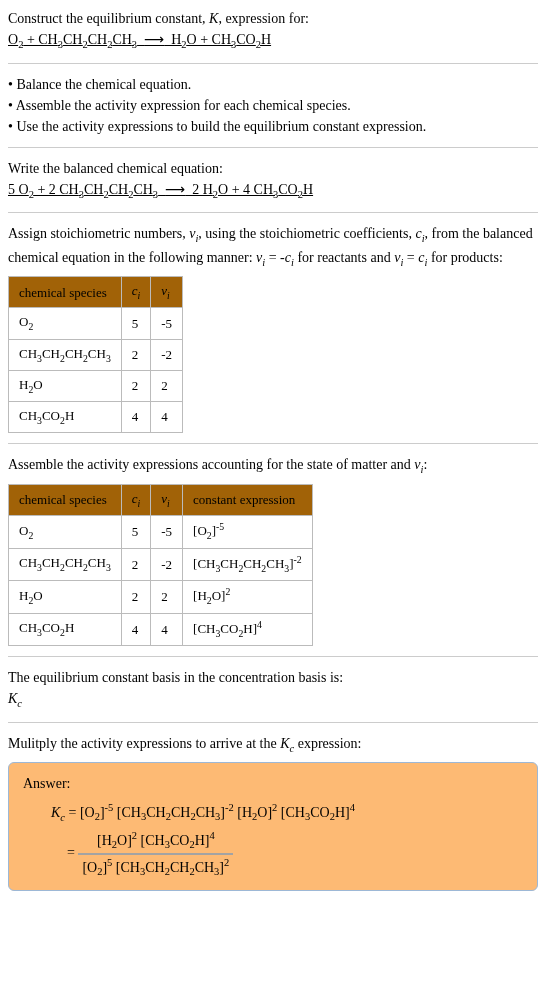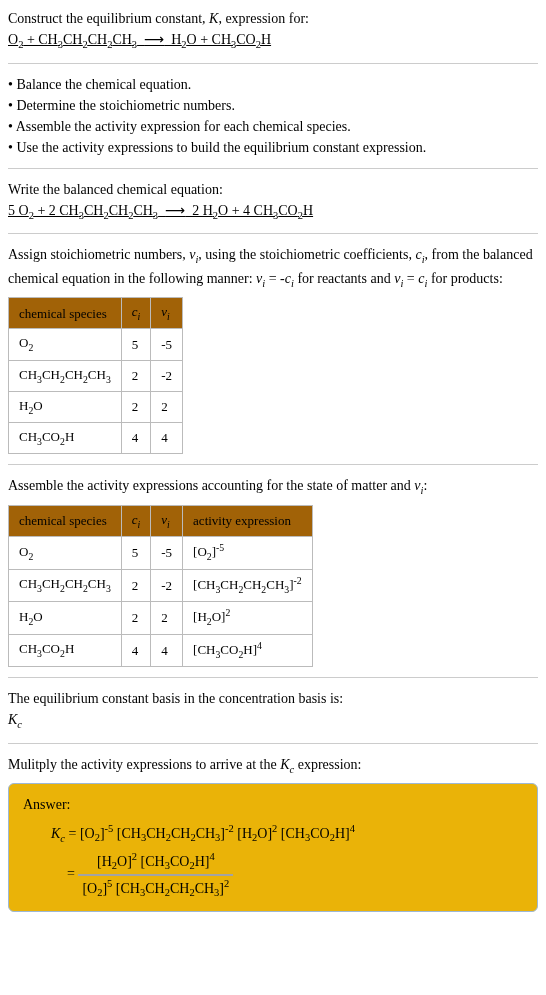--- a/index.html
+++ b/index.html
@@ -26,21 +26,21 @@
       padding: 4px 10px;
       text-align: left;
       font-weight: normal;
       font-size: 13px;
     }
     table.data th { background: #a16207; }
     .center { text-align: center; }
     .right { text-align: right; }
     .answer-box {
       border: 1px solid #9db8d6;
-      background: #eab308;
+      background: #fdba74;
       border-radius: 6px;
       padding: 10px 14px;
       margin-top: 6px;
     }
     .frac {
       display: inline-block;
       vertical-align: middle;
       text-align: center;
     }
     .frac .num { display: block; border-bottom: 2px solid #a3a3a3; padding: 0 4px; }
@@ -58,21 +58,20 @@
   </div>
   <div class="eq">
     O<sub>2</sub> + CH<sub>3</sub>CH<sub>2</sub>CH<sub>2</sub>CH<sub>3</sub> &nbsp;<span class="arrow">⟶</span>&nbsp; H<sub>2</sub>O + CH<sub>3</sub>CO<sub>2</sub>H
   </div>
 </div>
 
 <hr>
 
 <div class="section">
   <div>• Balance the chemical equation.</div>
-  <div>• Determine the stoichiometric numbers.</div>
   <div>• Assemble the activity expression for each chemical species.</div>
   <div>• Use the activity expressions to build the equilibrium constant expression.</div>
 </div>
 
 <hr>
 
 <div class="section">
   <div>Write the balanced chemical equation:</div>
   <div class="eq">
     5 O<sub>2</sub> + 2 CH<sub>3</sub>CH<sub>2</sub>CH<sub>2</sub>CH<sub>3</sub> &nbsp;<span class="arrow">⟶</span>&nbsp; 2 H<sub>2</sub>O + 4 CH<sub>3</sub>CO<sub>2</sub>H
@@ -121,21 +120,21 @@
 <div class="section">
   <div>
     Assemble the activity expressions accounting for the state of matter and <span class="italic">ν<sub>i</sub></span>:
   </div>
   <table class="data">
     <tbody>
         <tr>
       <th>chemical species</th>
       <th><span class="italic">c<sub>i</sub></span></th>
       <th><span class="italic">ν<sub>i</sub></span></th>
-      <th>activity expression</th>
+      <th>constant expression</th>
     </tr>
     <tr>
       <td>O<sub>2</sub></td>
       <td class="center">5</td>
       <td class="right">-5</td>
       <td>[O<sub>2</sub>]<sup>-5</sup></td>
     </tr>
     <tr>
       <td>CH<sub>3</sub>CH<sub>2</sub>CH<sub>2</sub>CH<sub>3</sub></td>
       <td class="center">2</td>

